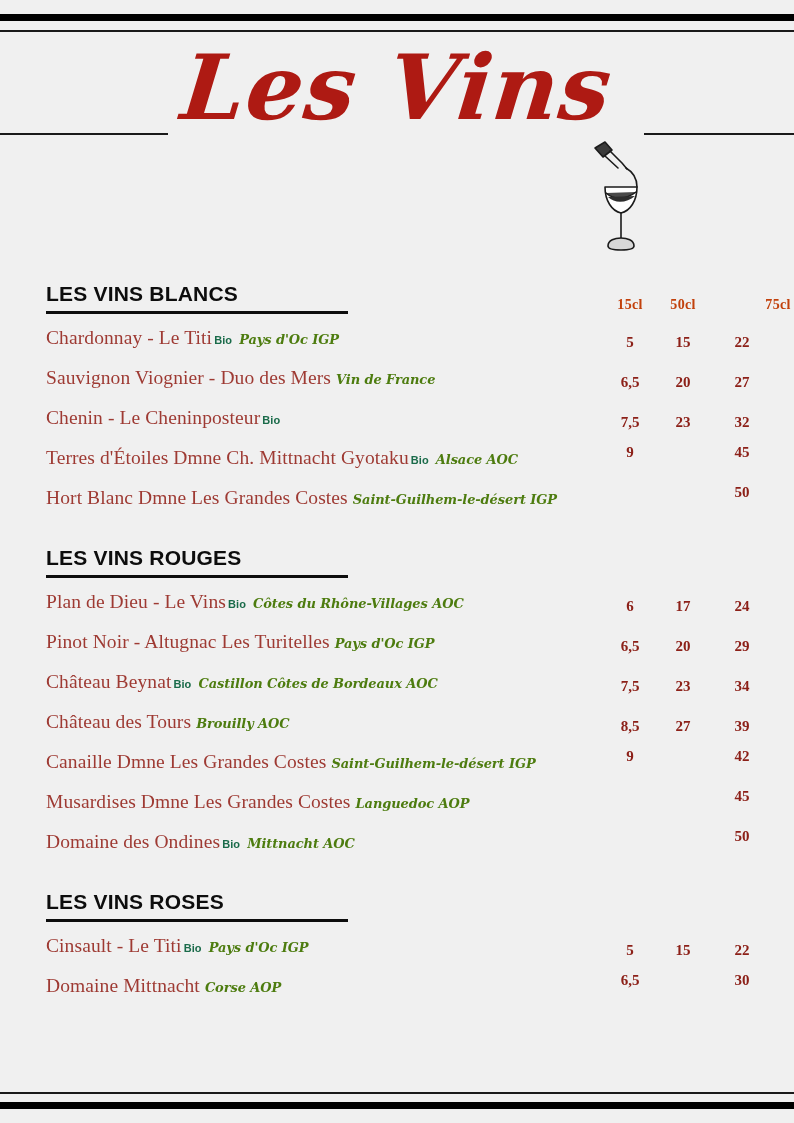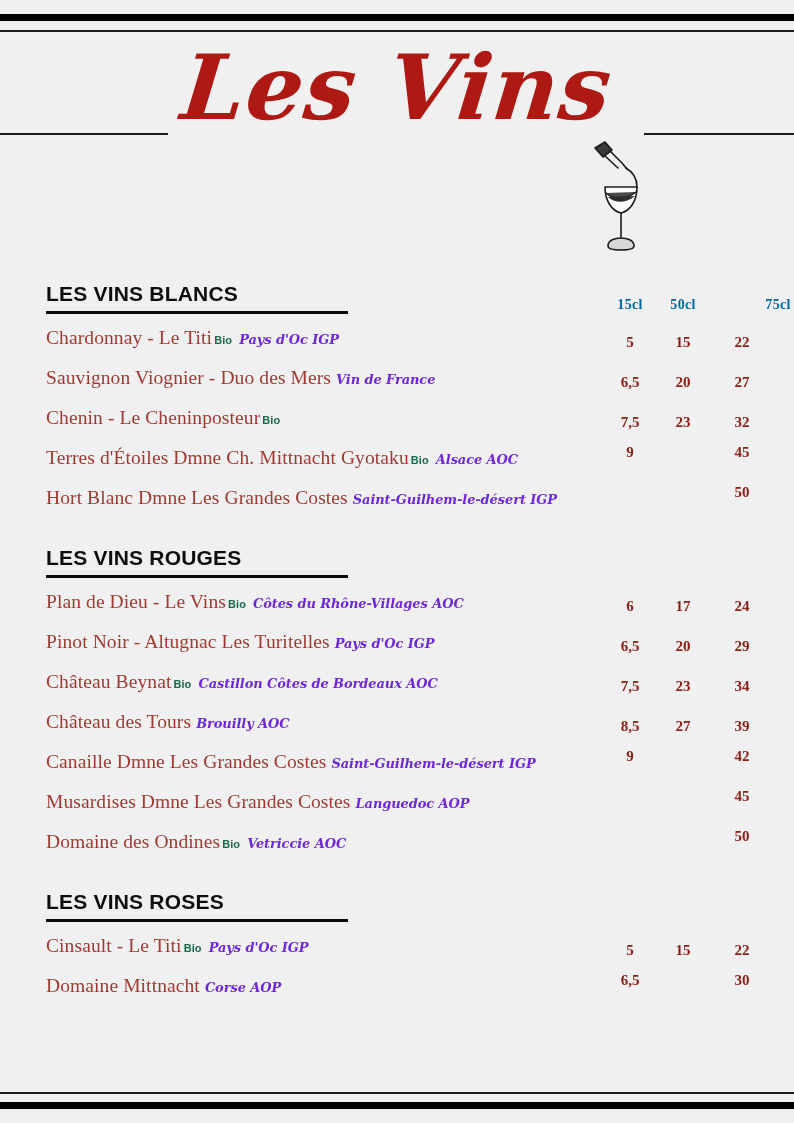--- a/index.html
+++ b/index.html
@@ -117,21 +117,21 @@
     height: 22px;
   }
   .col-h {
     position: absolute;
     top: 0;
     width: 60px;
     text-align: center;
     font-family: "Liberation Serif", serif;
     font-weight: 700;
     font-size: 14px;
-    color: #0369a1;
+    color: #c2410c;
     letter-spacing: 0.3px;
   }
   .col-h.c0 { left: 600px; }
   .col-h.c1 { left: 653px; }
   .col-h.c2 { left: 748px; }
 
   
   .menu {
     position: absolute;
     left: 0;
@@ -171,21 +171,21 @@
     letter-spacing: 0.1px;
   }
   .bio {
     color: #1a6b4a;
     font-weight: 700;
     font-family: "Liberation Sans", sans-serif;
     font-size: 11px;
     padding: 0 2px;
   }
   .region {
-    color: #6d28d9;
+    color: #4d7c0f;
     font-family: "DejaVu Serif", serif;
     font-style: italic;
     font-weight: 700;
     font-size: 13px;
     letter-spacing: -0.1px;
     padding-left: 5px;
   }
   .price {
     position: absolute;
     width: 60px;
@@ -304,21 +304,21 @@
           <div class="row">
             <div class="row-name"><span>Canaille Dmne Les Grandes Costes</span><span class="region">Saint-Guilhem-le-désert IGP</span></div>
             <div class="price c0 t-hi">9</div>
             <div class="price c2 t-hi">42</div>
           </div>
           <div class="row">
             <div class="row-name"><span>Musardises Dmne Les Grandes Costes</span><span class="region">Languedoc AOP</span></div>
             <div class="price c2 t-hi">45</div>
           </div>
           <div class="row">
-            <div class="row-name"><span>Domaine des Ondines</span><span class="bio">Bio</span><span class="region">Vetriccie AOC</span></div>
+            <div class="row-name"><span>Domaine des Ondines</span><span class="bio">Bio</span><span class="region">Mittnacht AOC</span></div>
             <div class="price c2 t-hi">50</div>
           </div>
         </div>
       </div>
       <div class="section-gap"></div>
       <div class="section">
         <div class="section-title">LES VINS ROSES</div>
         <div class="section-underline"></div>
         <div class="items">
           <div class="row">

